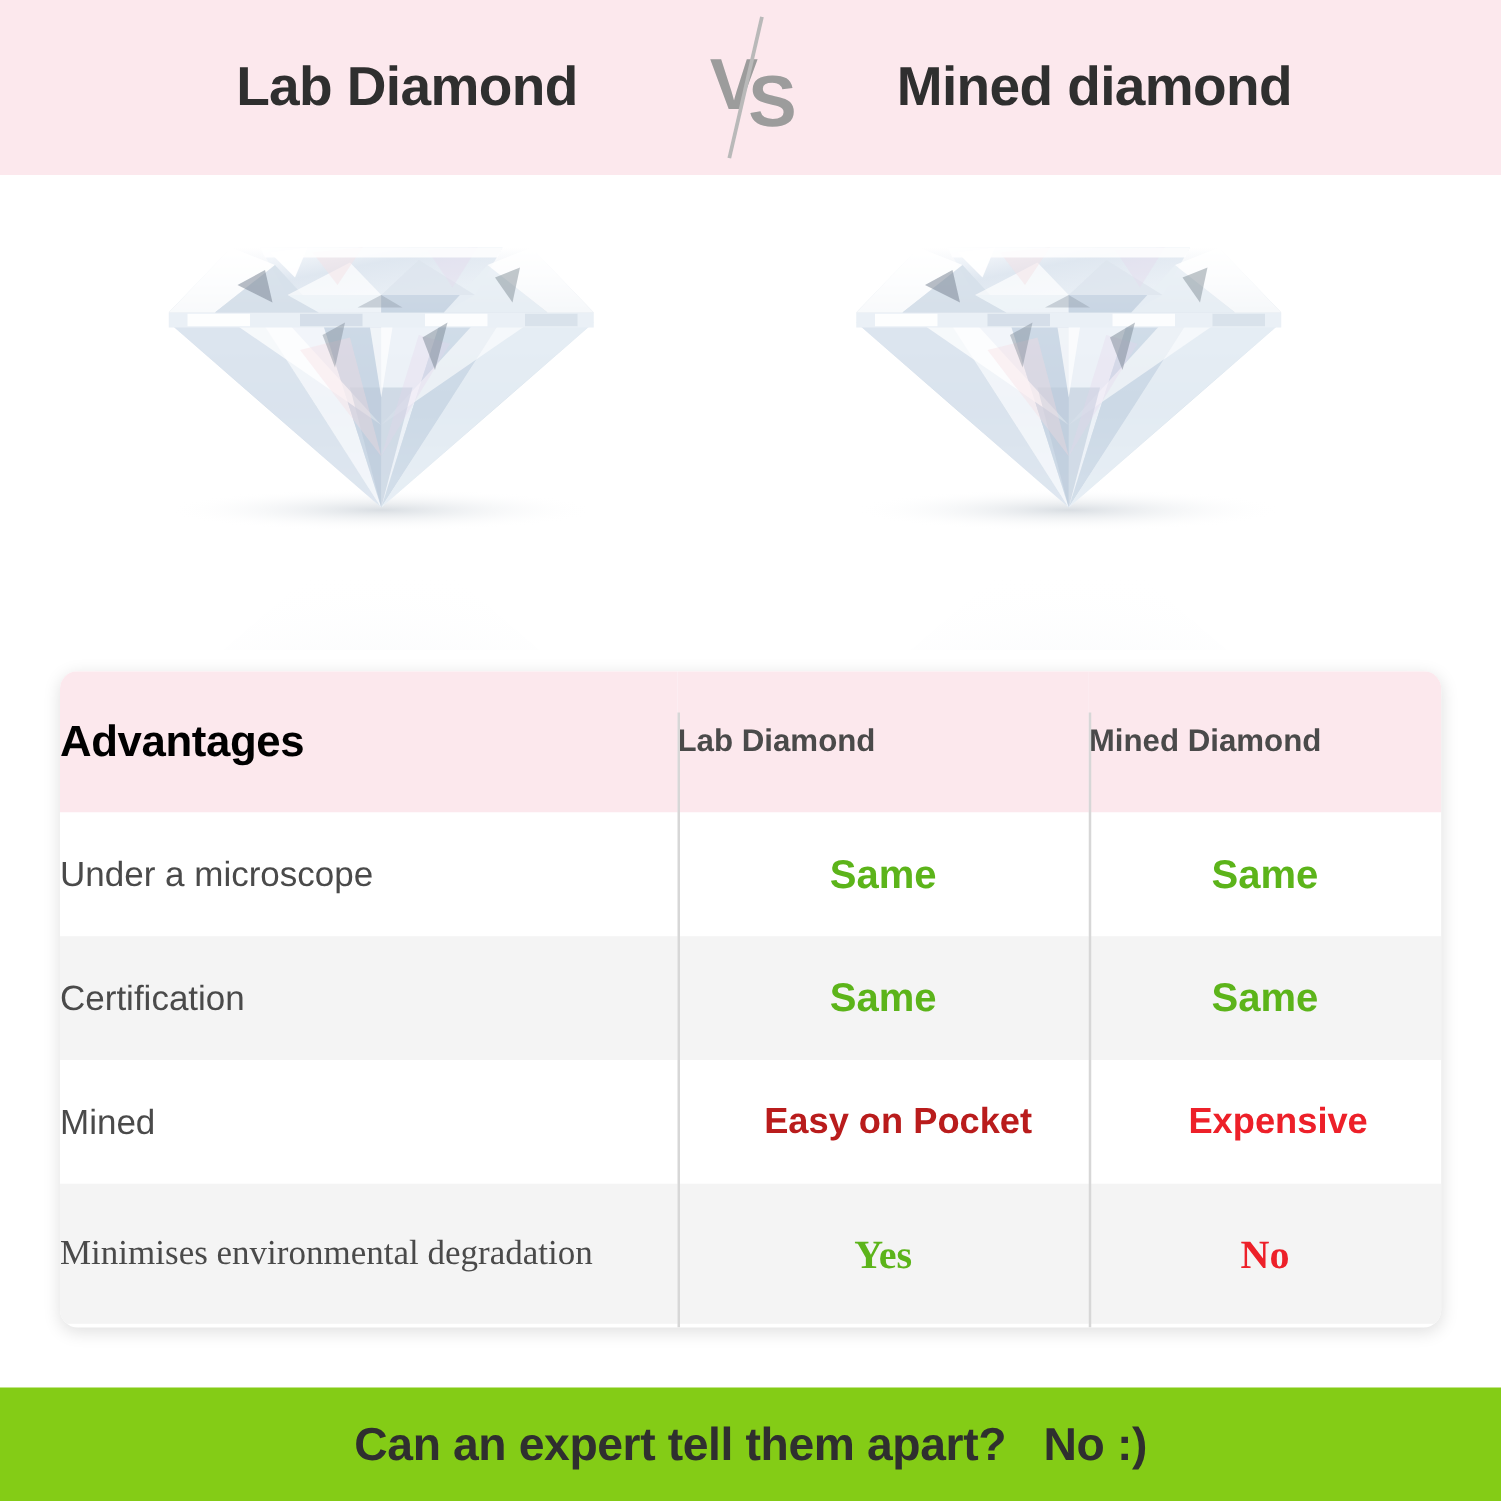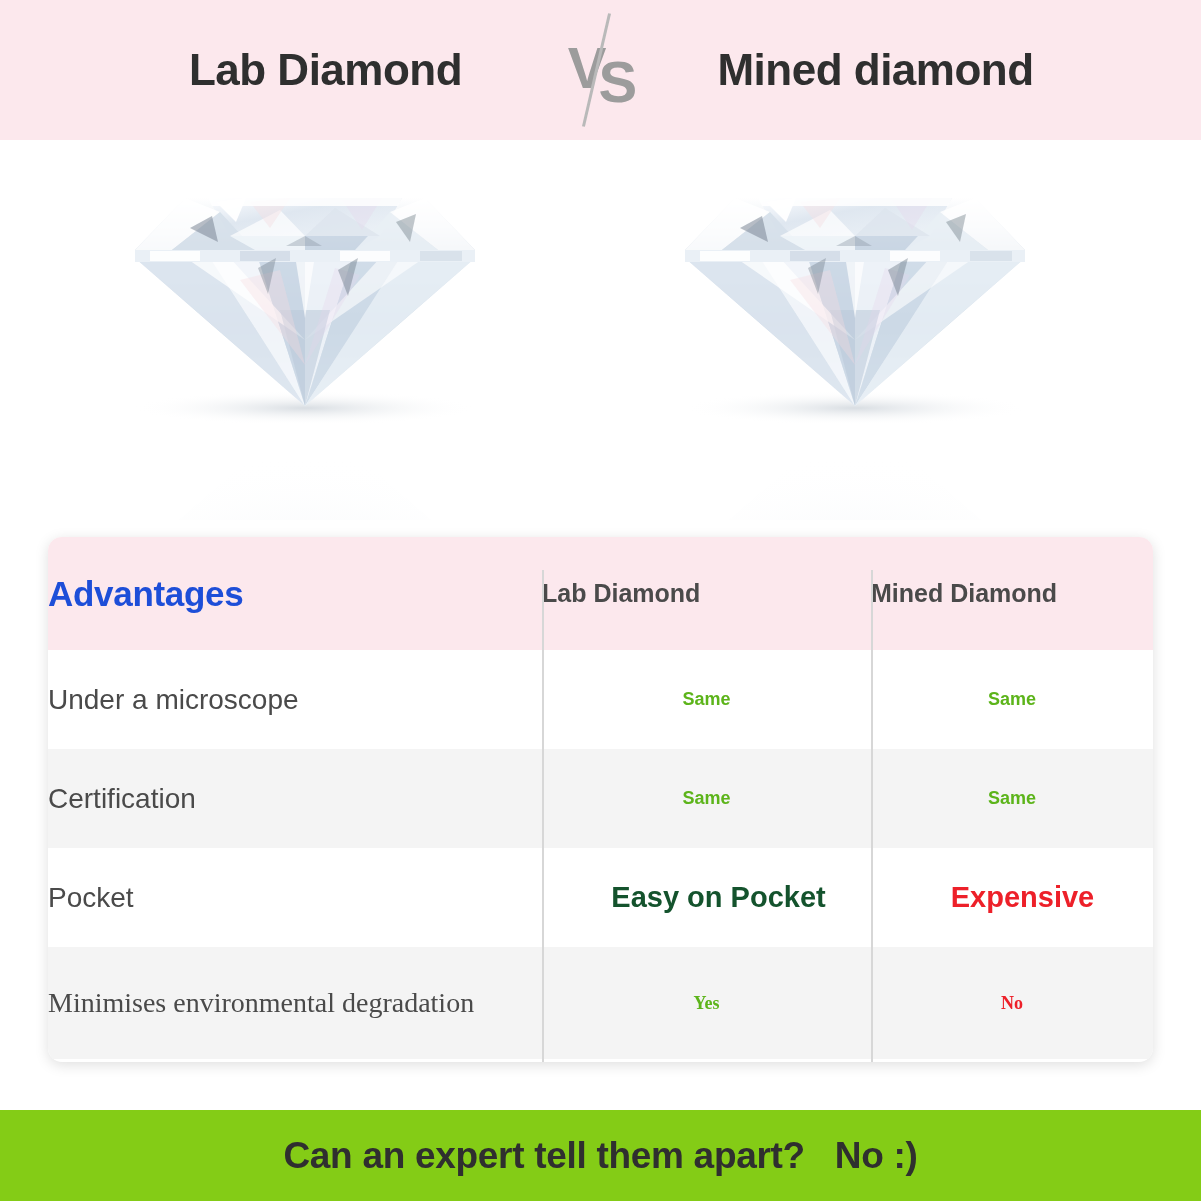--- a/index.html
+++ b/index.html
@@ -113,21 +113,21 @@
   .comp-table thead th {
     background: #fce8ed;
     height: 113px;
     padding: 0;
     vertical-align: middle;
     text-align: left;
   }
   .th-advantages {
     font-size: 35px;
     font-weight: 700;
-    color: #1d4ed8;
+    color: #000000;
     padding-left: 46px;
     letter-spacing: -0.3px;
   }
   .th-col {
     font-size: 25px;
     font-weight: 600;
     color: #4a4a4a;
     text-align: center;
   }
 
@@ -143,21 +143,21 @@
 
   .cell-feature {
     font-size: 28px;
     color: #4a4a4a;
     padding-left: 46px;
     padding-right: 18px;
     line-height: 1.35;
     font-weight: 400;
   }
   .cell-val {
-    font-size: 18px;
+    font-size: 32px;
     font-weight: 700;
     text-align: center;
   }
   .cell-val.big { font-size: 29px; }
 
   
   .divider {
     position: absolute;
     top: 33px;
     bottom: 0;
@@ -384,22 +384,22 @@
         <td class="cell-feature">Under a microscope</td>
         <td class="cell-val" style="color: rgb(92, 180, 26);">Same</td>
         <td class="cell-val" style="color: rgb(92, 180, 26);">Same</td>
       </tr>
       <tr class="alt">
         <td class="cell-feature">Certification</td>
         <td class="cell-val" style="color: rgb(92, 180, 26);">Same</td>
         <td class="cell-val" style="color: rgb(92, 180, 26);">Same</td>
       </tr>
       <tr>
-        <td class="cell-feature">Pocket</td>
-        <td class="cell-val big" style="color: #14532d; padding-left: 24px;">Easy on Pocket</td>
+        <td class="cell-feature">Mined</td>
+        <td class="cell-val big" style="color: #b91c1c; padding-left: 24px;">Easy on Pocket</td>
         <td class="cell-val big" style="color: rgb(237, 32, 41); padding-left: 21px;">Expensive</td>
       </tr>
       <tr class="alt tall">
         <td class="cell-feature">Minimises environmental degradation</td>
         <td class="cell-val" style="color: rgb(92, 180, 26);">Yes</td>
         <td class="cell-val" style="color: rgb(237, 32, 41);">No</td>
       </tr>
     </tbody>
   </table>
   <div class="divider d1"></div>

